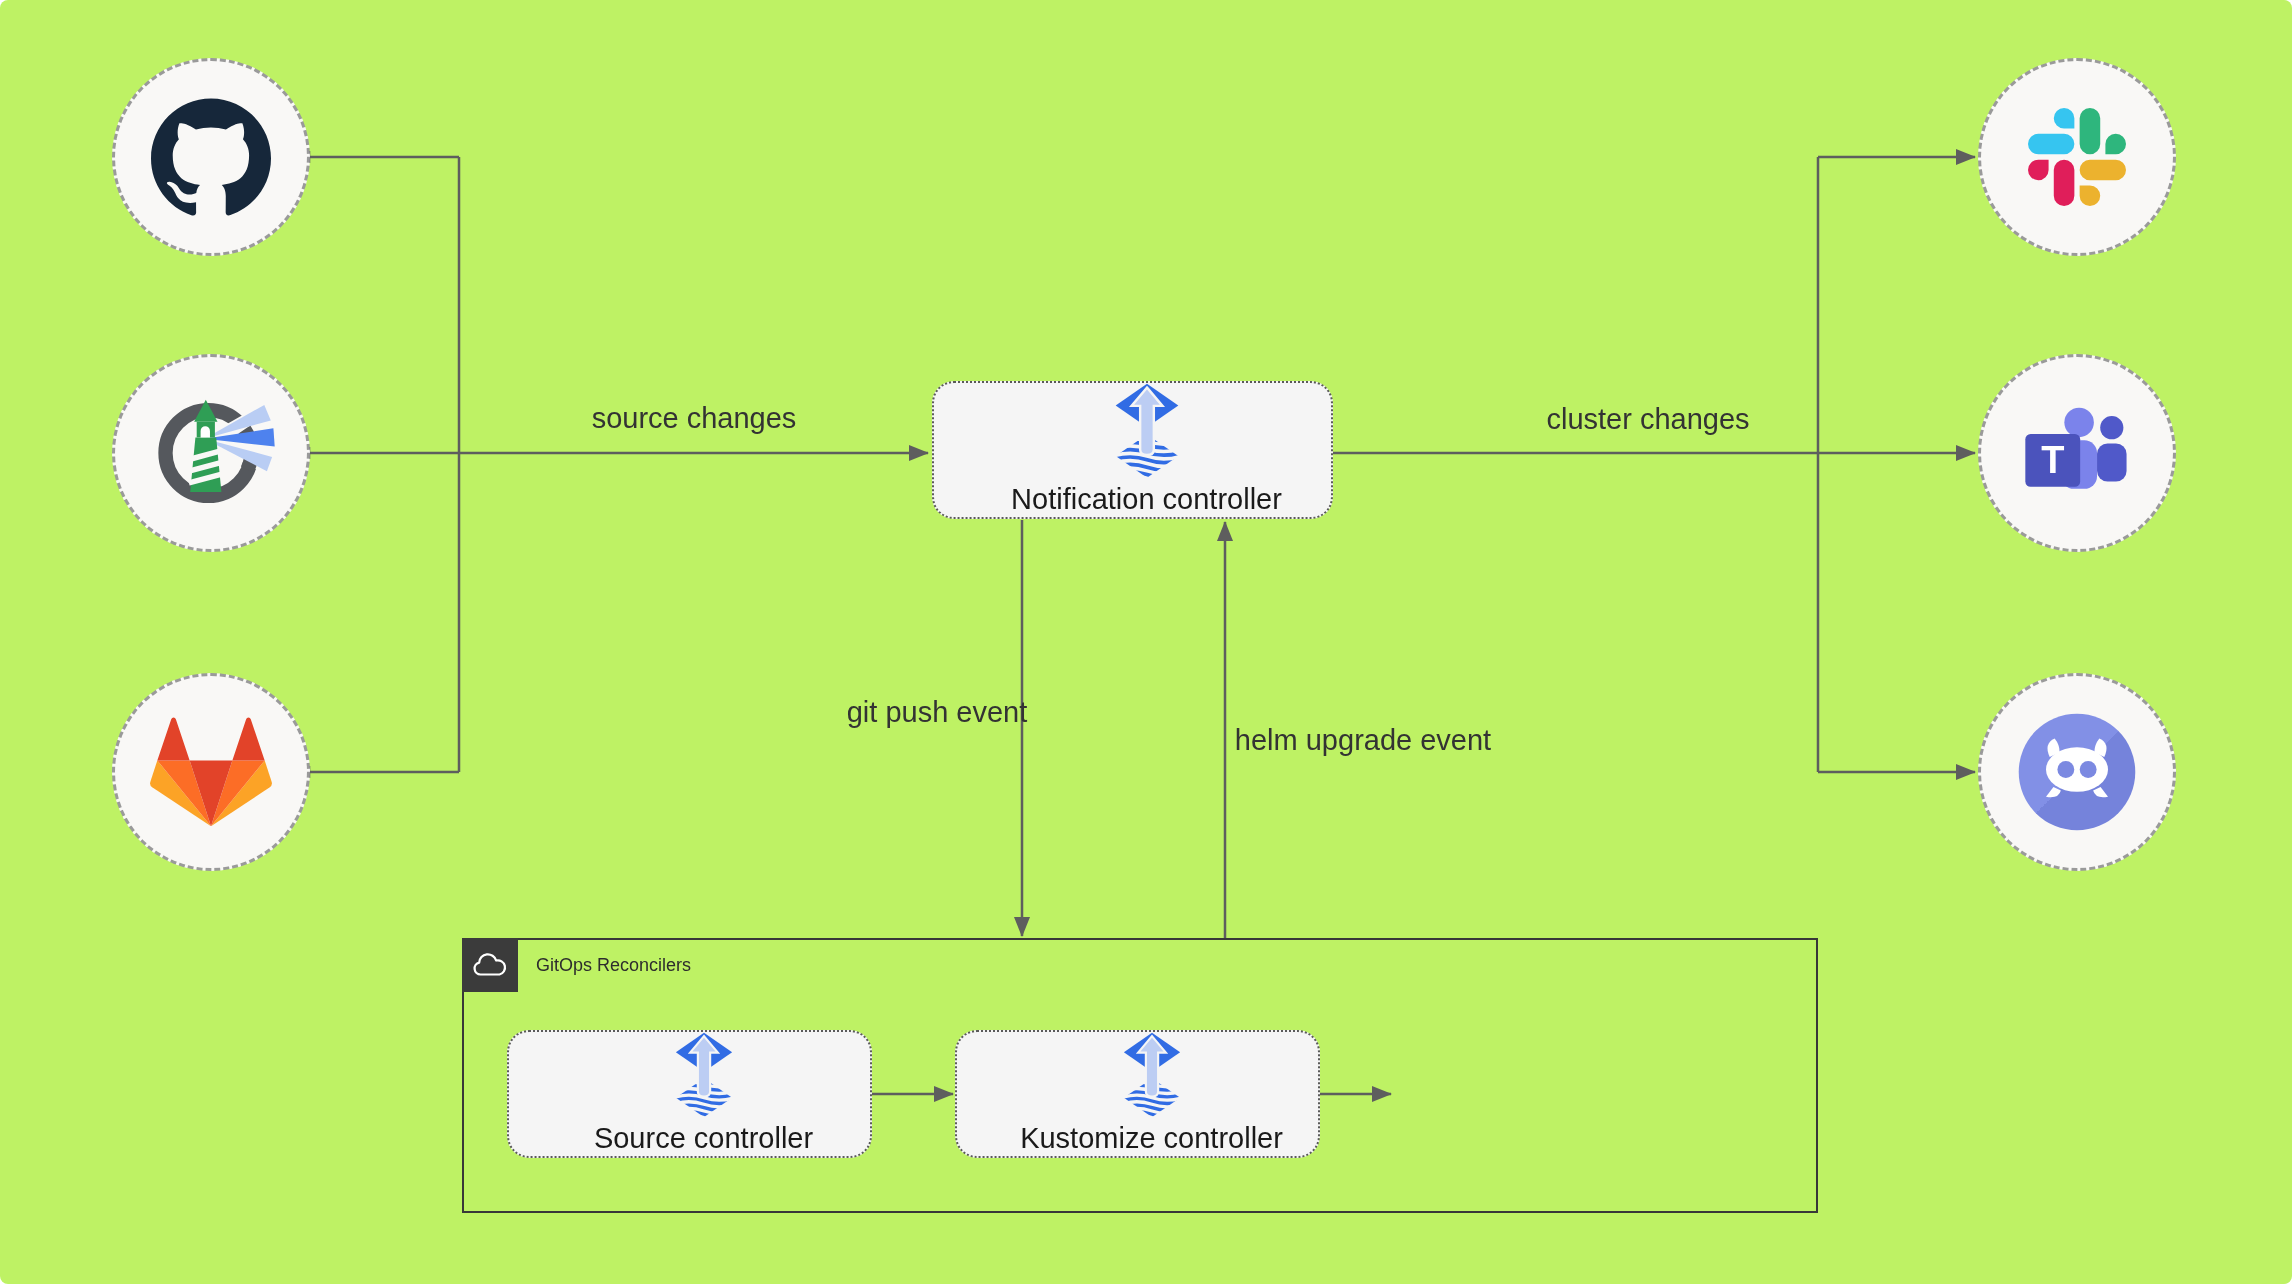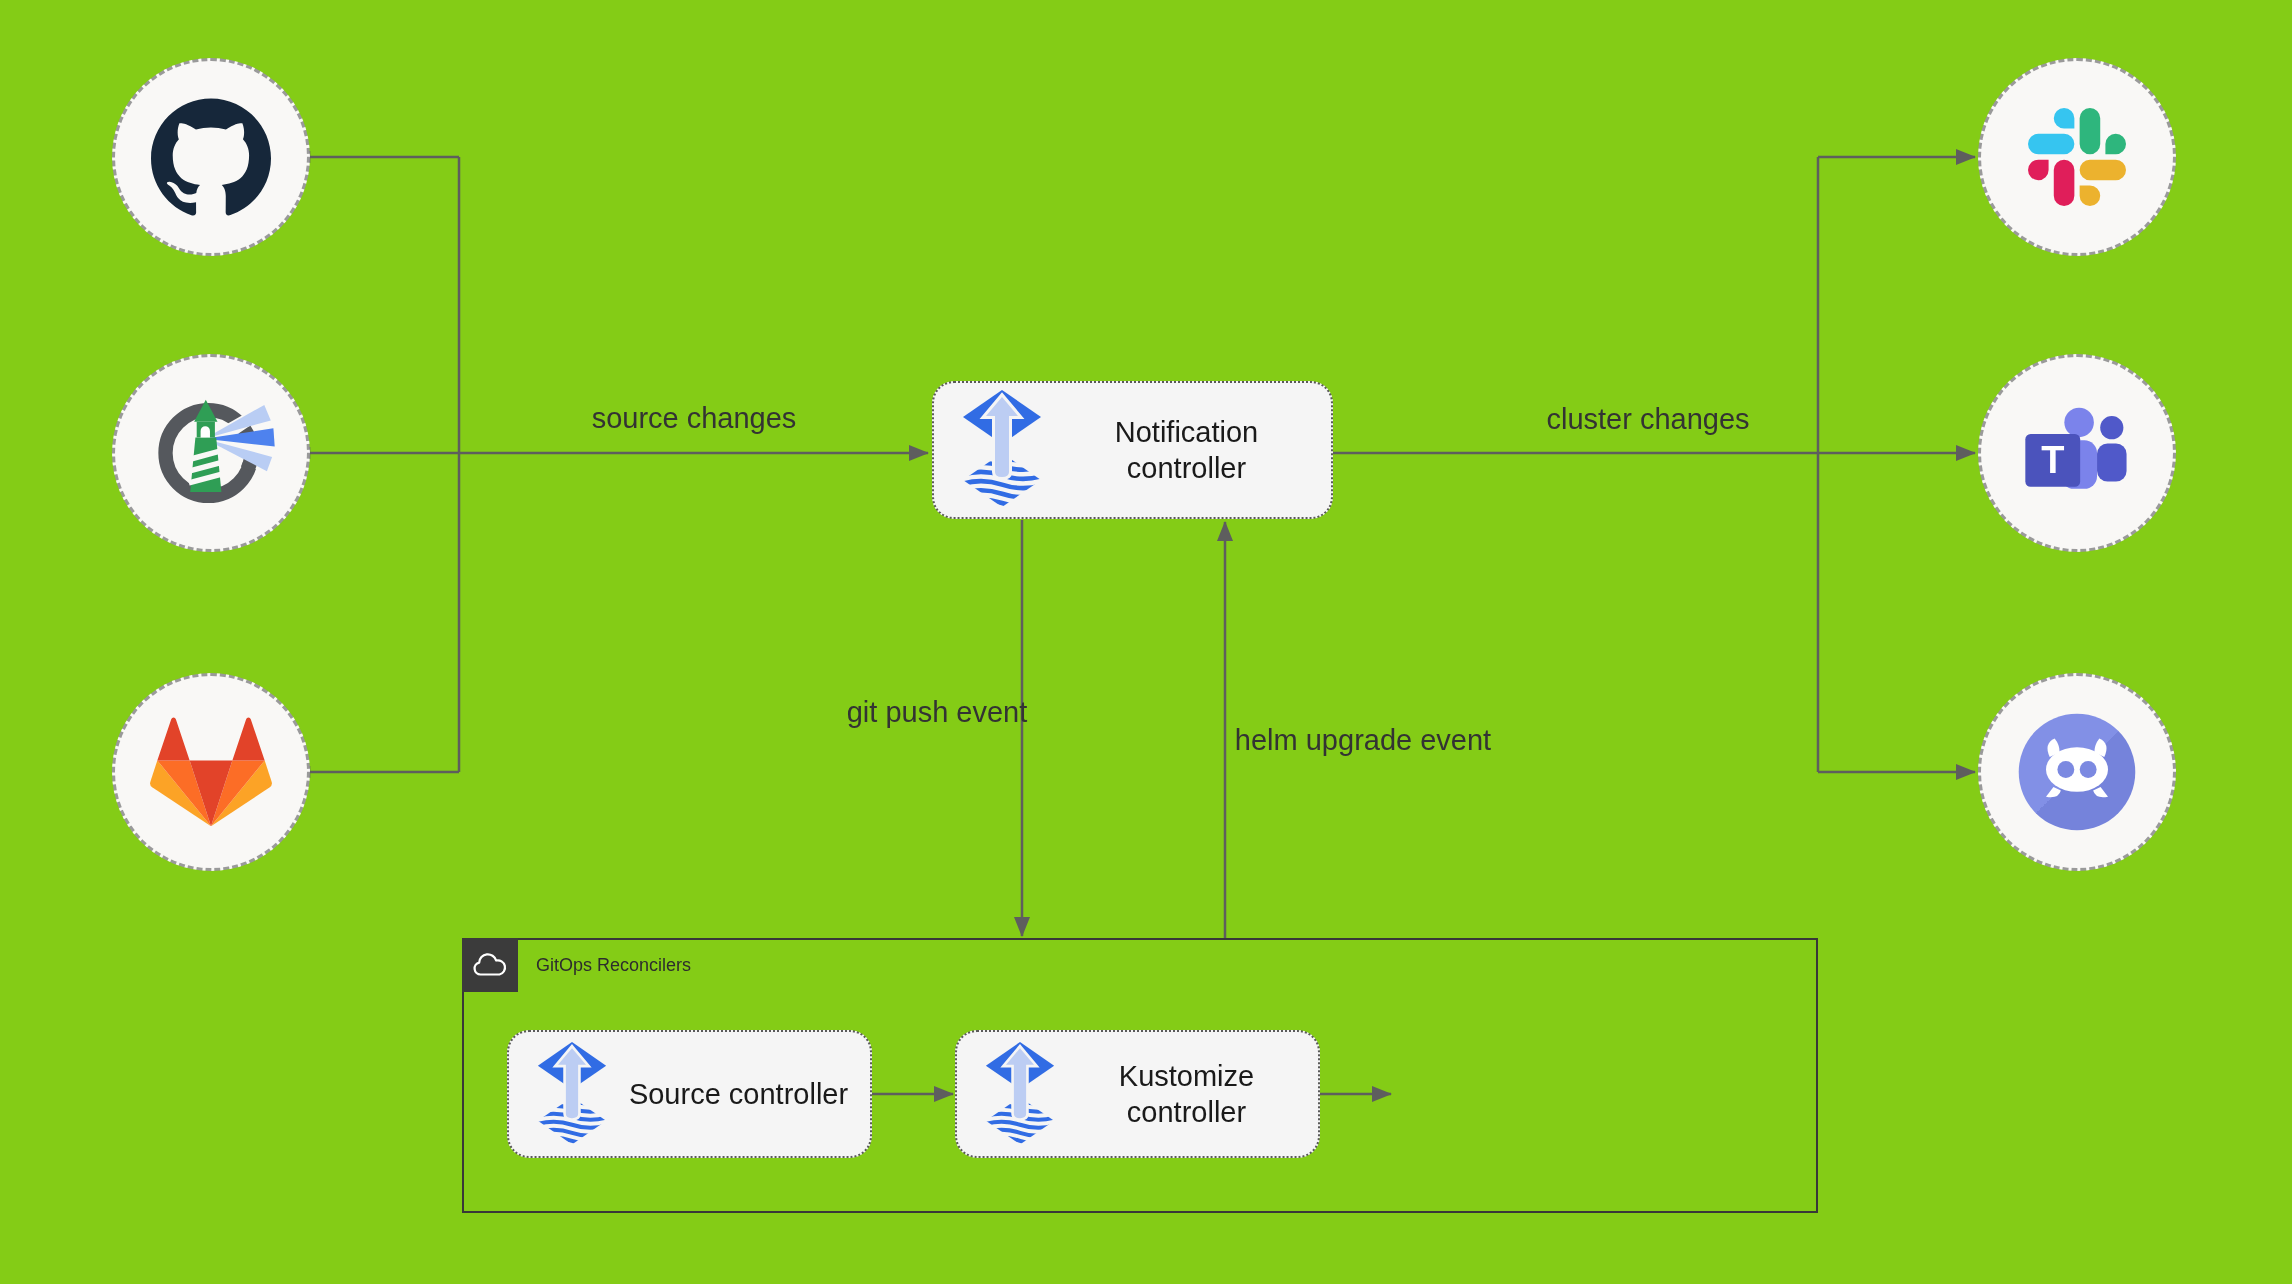--- a/index.html
+++ b/index.html
@@ -1,30 +1,31 @@
 <!DOCTYPE html>
 <html><head>
 <meta charset="utf-8">
 <style>
   html,body{margin:0;padding:0;background:#fff;}
   .canvas{
-    position:relative;width:2292px;height:1284px;background:#84cc16;overflow:hidden;
+    position:relative;width:2292px;height:1284px;background:#bef264;overflow:hidden;
     font-family:"Liberation Sans", sans-serif;
+    border-radius:8px;
   }
   .connectors{position:absolute;left:0;top:0;}
   
   .circle-node{
     position:absolute;width:198px;height:198px;border-radius:50%;
     background:#f9f8f6;border:3px dashed #9a9a9a;box-sizing:border-box;
     display:flex;align-items:center;justify-content:center;
   }
   
   .ctrl-box{
     position:absolute;background:#f5f5f5;border:2.5px dotted #5a5a5a;border-radius:22px;
-    box-sizing:border-box;display:flex;align-items:center;padding-left:28px;
+    box-sizing:border-box;display:flex;align-items:center;padding-left:28px;flex-direction:column;
   }
   .ctrl-box .label{
     flex:1;text-align:center;font-size:29px;line-height:36px;color:#1a1a1a;
     padding:0 14px;
   }
   
   .group-box{
     position:absolute;border:2px solid #383838;box-sizing:border-box;background:transparent;
   }
   .group-tab{

